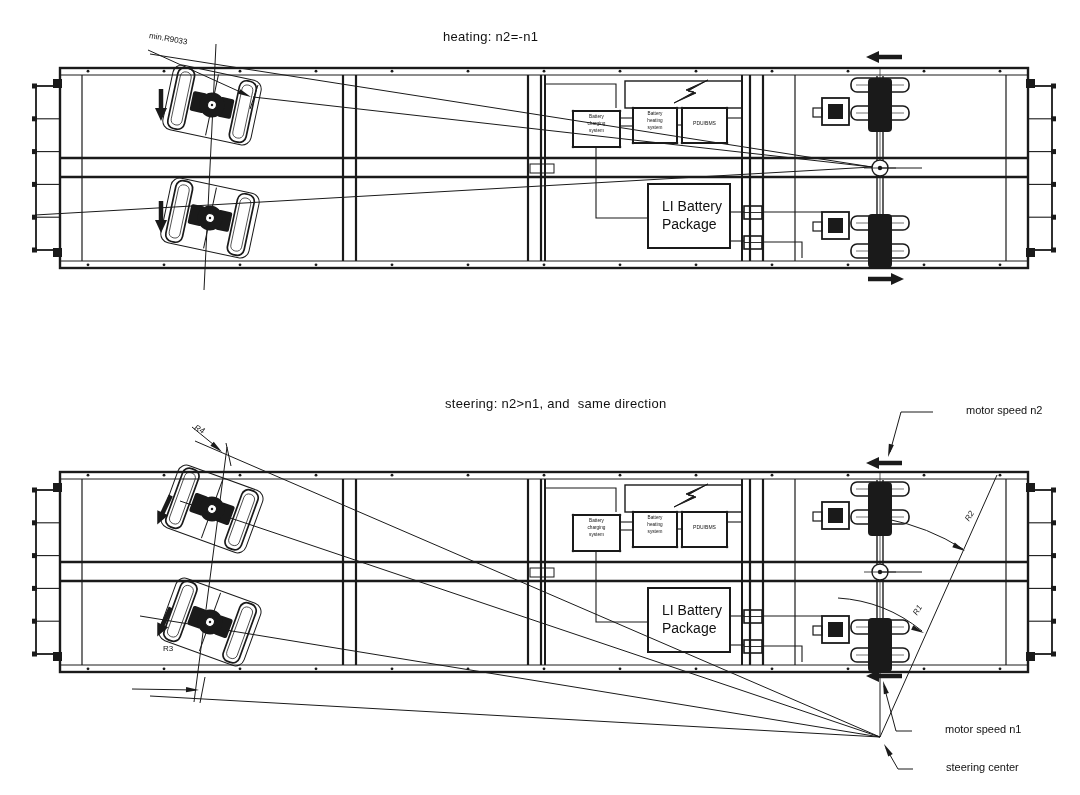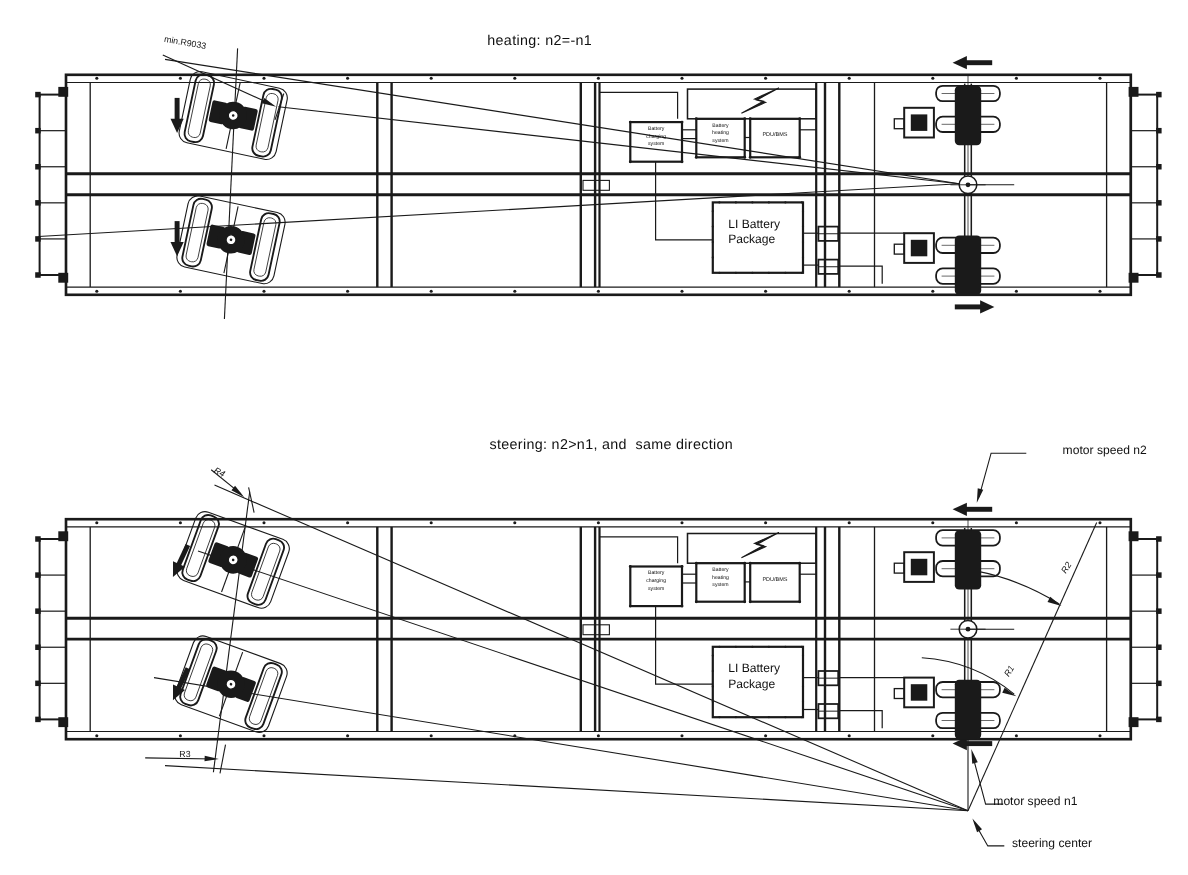--- a/index.html
+++ b/index.html
@@ -6,21 +6,21 @@
   .stage{position:relative;width:1080px;height:795px;background:#ffffff;overflow:hidden;
          font-family:"Liberation Sans", sans-serif;color:#111;}
   .stage svg{position:absolute;left:0;top:0;}
   .lbl{position:absolute;color:#111;white-space:pre-line;transform-origin:0 0;line-height:1.15;}
   .title{font-size:13px;letter-spacing:.3px;white-space:pre;}
   .dim{font-size:8px;}
   .dim.it{font-style:italic;}
   .callout{font-size:11px;padding-left:33px;}
   .boxlbl{font-size:4.7px;line-height:1.5;text-align:center;}
   .pdulbl{font-size:5px;text-align:center;}
-  .lilbl{font-size:11px;line-height:1.3;}
+  .lilbl{font-size:14px;line-height:1.3;}
 </style>
 </head>
 <body>
 
 <div class="stage">
   <svg id="art" width="1080" height="795" viewBox="0 0 1080 795">
       <g>
         <g>
           <line x1="150" y1="54" x2="872" y2="167" stroke="#1a1a1a" stroke-width="1"></line>
           <line x1="253" y1="97" x2="872" y2="167" stroke="#1a1a1a" stroke-width="1"></line>
@@ -444,26 +444,26 @@
 system</div>
   <div class="lbl boxlbl" style="left:633px;top:110px;width:44px;">Battery
 heating
 system</div>
   <div class="lbl pdulbl" style="left:682px;top:121px;width:45px;">PDU/BMS</div>
   <div class="lbl lilbl" style="left:662px;top:197px;">LI Battery
 Package</div>
 
   <div class="lbl title" style="left:445px;top:397px;">steering: n2&gt;n1, and  same direction</div>
   <div class="lbl dim it" style="left:197px;top:423px;transform:rotate(27deg);">R4</div>
-  <div class="lbl dim" style="left:163px;top:681px;">R3</div>
+  <div class="lbl dim" style="left:163px;top:644px;">R3</div>
   <div class="lbl dim it" style="left:963px;top:518px;transform:rotate(-58deg);">R2</div>
   <div class="lbl dim it" style="left:911px;top:612px;transform:rotate(-58deg);">R1</div>
   <div class="lbl callout" style="left:933px;top:404px;">motor speed n2</div>
-  <div class="lbl callout" style="left:870px;top:723px;">motor speed n1</div>
-  <div class="lbl callout" style="left:887px;top:761px;">steering center</div>
+  <div class="lbl callout" style="left:912px;top:723px;">motor speed n1</div>
+  <div class="lbl callout" style="left:913px;top:761px;">steering center</div>
 
   <div class="lbl boxlbl" style="left:573px;top:517px;width:47px;">Battery
 charging
 system</div>
   <div class="lbl boxlbl" style="left:633px;top:514px;width:44px;">Battery
 heating
 system</div>
   <div class="lbl pdulbl" style="left:682px;top:525px;width:45px;">PDU/BMS</div>
   <div class="lbl lilbl" style="left:662px;top:601px;">LI Battery
 Package</div>

